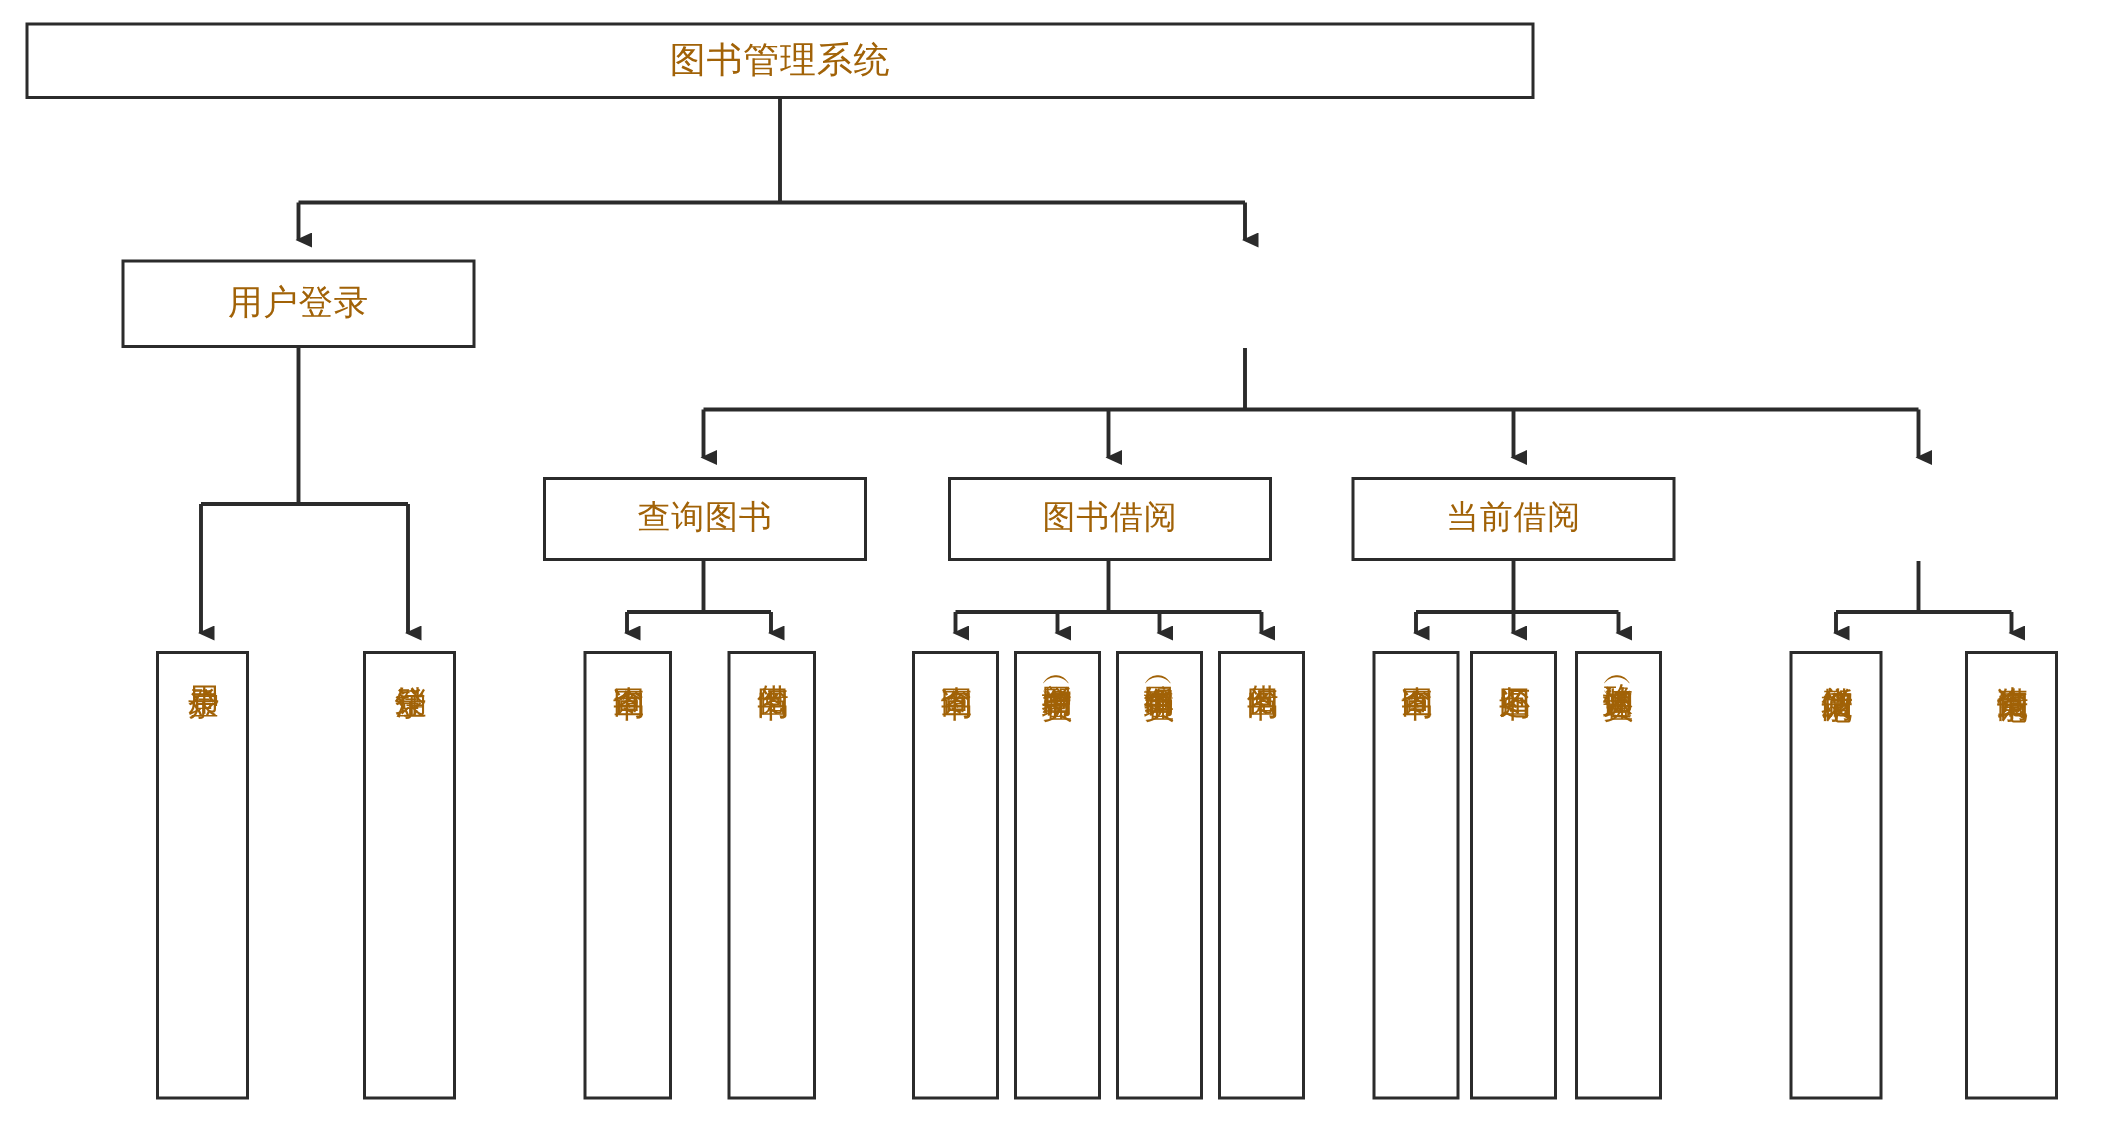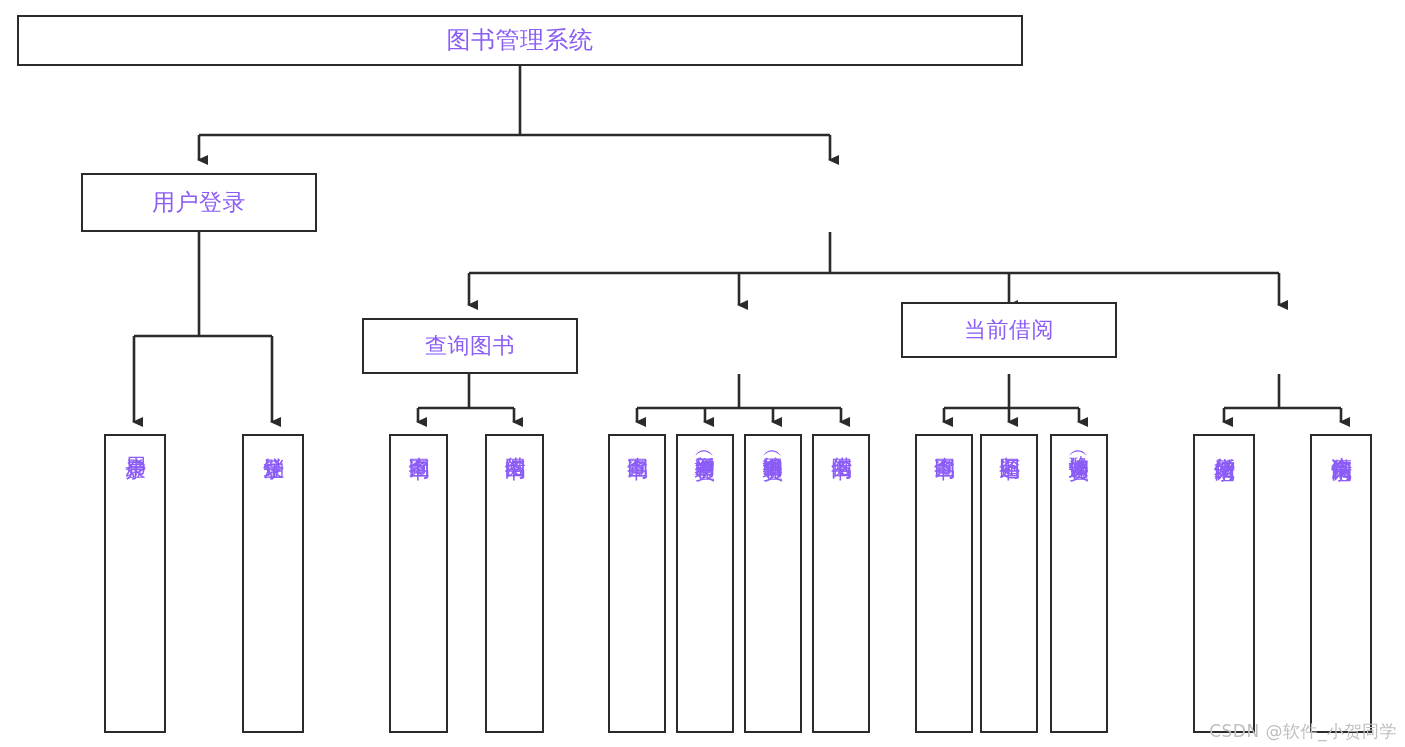--- a/index.html
+++ b/index.html
@@ -18,21 +18,21 @@
     overflow: hidden;
   }
   .node {
     position: absolute;
     box-sizing: border-box;
     border: 2px solid #2b2b2b;
     background: #ffffff;
     display: flex;
     align-items: center;
     justify-content: center;
-    color: #8b5cf6;
+    color: #a16207;
   }
   .node .label {
     display: block;
     text-align: center;
     line-height: 1.15;
     white-space: nowrap;
   }
   
   .node.h .label {
     font-size: 23px;
@@ -133,21 +133,24 @@
     <span class="label">图书管理系统</span>
   </div>
 
   <div class="node h l1" style="left:81px; top:173px; width:236px; height:59px;">
     <span class="label">用户登录</span>
   </div>
 
   <div class="node h l2" style="left:362px; top:318px; width:216px; height:56px;">
     <span class="label">查询图书</span>
   </div>
-  <div class="node h l2" style="left:901px; top:302px; width:216px; height:56px;">
+  <div class="node h l2" style="left:632px; top:318px; width:216px; height:56px;">
+    <span class="label">图书借阅</span>
+  </div>
+  <div class="node h l2" style="left:901px; top:318px; width:216px; height:56px;">
     <span class="label">当前借阅</span>
   </div>
 
   <div class="node v" style="left:104px; top:434px; width:62px; height:299px;">
     <span class="label">用户登录</span>
   </div>
   <div class="node v" style="left:242px; top:434px; width:62px; height:299px;">
     <span class="label">注销登录</span>
   </div>
 
@@ -181,15 +184,14 @@
     <span class="label">确认归还（管理员）</span>
   </div>
 
   <div class="node v" style="left:1193px; top:434px; width:62px; height:299px;">
     <span class="label">新增借阅记录</span>
   </div>
   <div class="node v" style="left:1310px; top:434px; width:62px; height:299px;">
     <span class="label">查询借阅记录</span>
   </div>
 
-  <div class="watermark">CSDN @软件_小贺同学</div>
 
 </div>
 
 </body></html>

